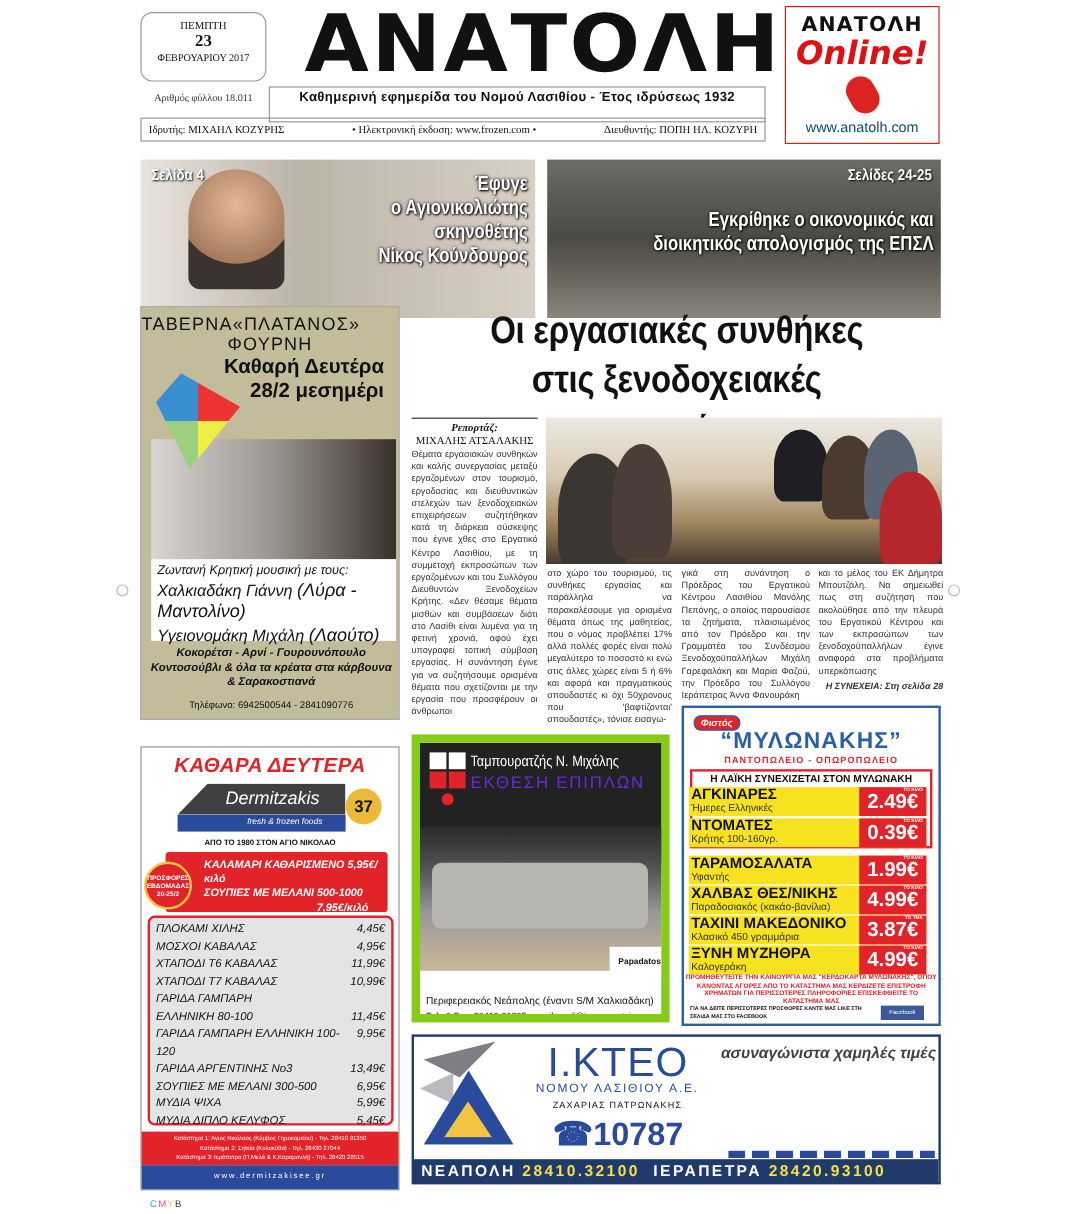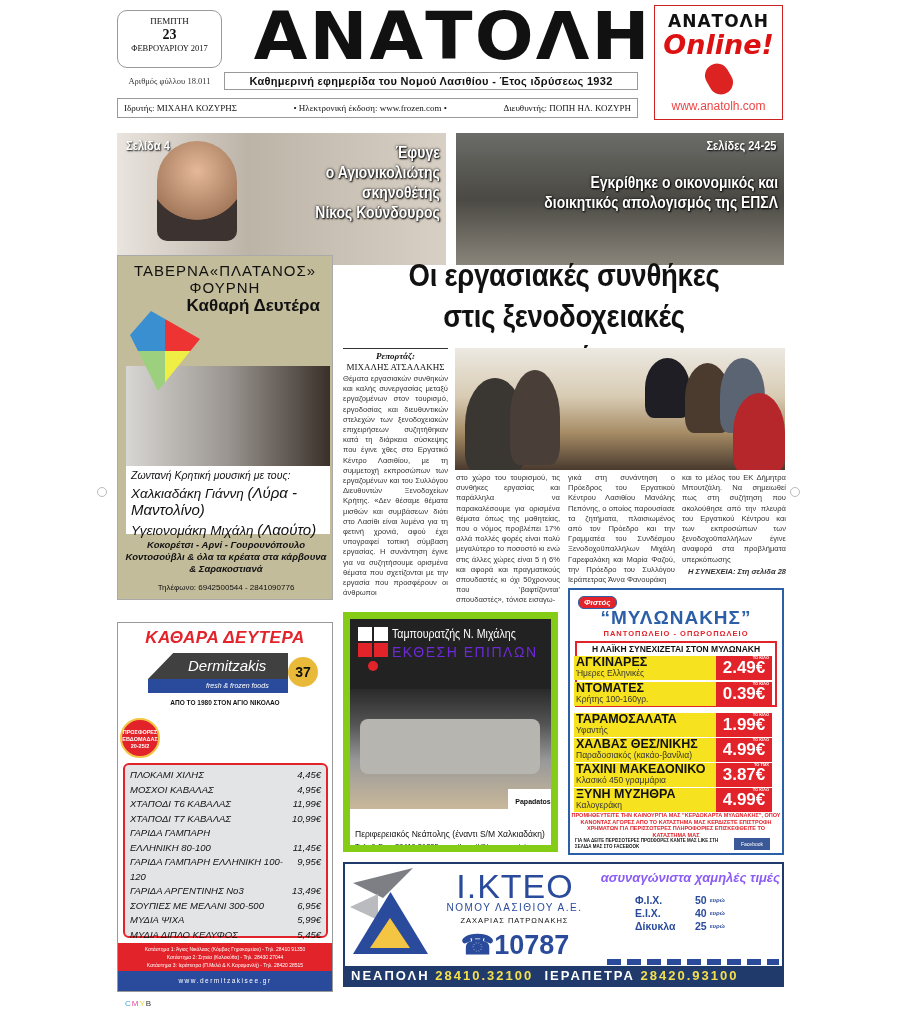--- a/index.html
+++ b/index.html
@@ -4,35 +4,35 @@
 <style>
 *{box-sizing:border-box;margin:0;padding:0}
 body{width:900px;height:1012px;background:#fff;position:relative;overflow:hidden;font-family:"Liberation Sans",sans-serif;color:#111}
 .abs{position:absolute}
 .datebox{left:117px;top:10px;width:105px;height:58px;border:1px solid #999;border-radius:10px;text-align:center;font-family:"Liberation Serif",serif;background:#fff}
 .datebox .d1{font-size:9px;margin-top:5px}
 .datebox .d2{font-size:14px;font-weight:bold;line-height:17px}
 .datebox .d3{font-size:8.5px}
 .sheet{left:117px;top:73px;width:105px;height:16px;font-family:"Liberation Serif",serif;font-size:8.5px;text-align:center;line-height:16px;color:#333}
 .mast{left:262px;top:0;width:330px;height:70px;font-family:"DejaVu Sans",sans-serif;font-weight:bold;font-size:66px;letter-spacing:2px;text-align:center;line-height:74px;transform:scaleX(1.05)}
-.tagline{left:224px;top:72px;width:414px;height:18px;border:1px solid #999;font-size:11px;font-weight:bold;line-height:16px;text-align:center;letter-spacing:.3px}
+.tagline{left:224px;top:72px;width:414px;height:30px;border:1px solid #999;font-size:11px;font-weight:bold;line-height:16px;text-align:center;letter-spacing:.3px}
 .infobar{left:117px;top:98px;width:521px;height:20px;border:1px solid #999;font-family:"Liberation Serif",serif;font-size:9px;line-height:18px;display:flex;justify-content:space-between;padding:0 6px}
 .online{left:654px;top:5px;width:129px;height:115px;border:1px solid #c22;background:#fff;text-align:center}
 .online .t1{font-family:"DejaVu Sans",sans-serif;font-weight:bold;font-size:17px;margin-top:5px;letter-spacing:1px}
 .online .t2{font-family:"DejaVu Sans",sans-serif;font-weight:bold;font-size:27px;color:#d11;line-height:28px;font-style:italic}
 .online .mouse{width:24px;height:32px;margin:4px auto 2px;border-radius:12px;background:#d22;transform:rotate(-30deg)}
-.online .t3{font-size:12px;color:#ef4444;margin-top:4px}
+.online .t3{font-size:12px;color:#0c4a6e;margin-top:4px}
 .banner{top:133px;height:132px;overflow:hidden;background:linear-gradient(90deg,#e9e4de,#bdb4a8 40%,#d8d0c4)}
 .b1{left:117px;width:329px}
 .b2{left:456px;width:328px;background:linear-gradient(180deg,#6b6c68,#4a4943 50%,#8a857b)}
 .bpage{position:absolute;left:9px;top:5px;color:#fff;font-weight:bold;font-size:13px;text-shadow:1px 1px 2px #000;transform:scaleX(.85);transform-origin:left}
 .btitle{position:absolute;right:6px;color:#fff;font-weight:bold;font-size:17px;line-height:20px;text-align:right;text-shadow:1px 1px 2px #000,0 0 3px #000;transform:scaleX(.82);transform-origin:right}
 .face{position:absolute;left:40px;top:8px;width:80px;height:100px;border-radius:40px 40px 10px 10px;background:radial-gradient(circle at 50% 30%,#e4b898,#a57a5c 60%,#3c3330 61%)}
 .taverna{left:117px;top:255px;width:216px;height:345px;background:#c3bc9b;border:1px solid #aaa}
-.taverna .h1{font-size:15px;text-align:center;margin-top:6px;letter-spacing:1px}
+.taverna .h1{font-size:15px;text-align:left;margin-top:6px;letter-spacing:1px}
 .taverna .h2{font-size:15px;text-align:center;letter-spacing:1px}
 .taverna .h3{font-size:17px;font-weight:bold;text-align:right;padding-right:12px;line-height:20px}
 .taverna .photo{position:absolute;left:8px;top:110px;width:204px;height:100px;background:linear-gradient(90deg,#d8d6d3,#9a9590 50%,#3a3029)}
 .kite{position:absolute;left:12px;top:55px;width:70px;height:80px;background:conic-gradient(#e33 0 90deg,#ee4 90deg 180deg,#9cd07e 180deg 270deg,#3a8fd0 270deg);clip-path:polygon(30% 0,100% 35%,40% 100%,0 30%)}
 .taverna .live{position:absolute;left:8px;top:210px;width:204px;height:68px;background:#fff;padding:3px 5px}
 .live .l1{font-size:10.5px;font-style:italic}
 .live .l2{font-size:13.5px;font-style:italic;margin-top:3px}
 .live .l2 small{font-size:15px}
 .taverna .menu{position:absolute;left:0;top:283px;width:216px;text-align:center;font-size:9.5px;font-weight:bold;font-style:italic;line-height:12px}
 .taverna .tel{position:absolute;left:0;top:327px;width:216px;text-align:center;font-size:8px}
@@ -86,21 +86,21 @@
 .mylo .fbbtn{position:absolute;left:164px;top:248px;width:36px;height:12px;background:#3b5998;color:#fff;font-size:5px;text-align:center;line-height:12px}
 .kteo{left:343px;top:862px;width:441px;height:125px;border:2px solid #1f3a6b;background:#fff}
 .kteo .tri{position:absolute;left:8px;top:28px;width:75px;height:62px;background:#2a4b9b;clip-path:polygon(50% 0,100% 100%,0 100%)}
 .kteo .tri2{position:absolute;left:25px;top:54px;width:40px;height:30px;background:#f4c542;clip-path:polygon(50% 0,100% 100%,0 100%)}
 .kteo .g1{position:absolute;left:8px;top:4px;width:60px;height:30px;background:#7d7f84;clip-path:polygon(0 50%,100% 0,50% 100%)}
 .kteo .g2{position:absolute;left:5px;top:30px;width:28px;height:26px;background:#b9bbbf;clip-path:polygon(0 50%,100% 0,100% 100%)}
 .kteo .k1{position:absolute;left:95px;top:4px;width:150px;text-align:center;color:#2a4b9b;font-size:34px;font-weight:normal;letter-spacing:1px;line-height:36px}
 .kteo .k2{position:absolute;left:72px;top:38px;width:195px;text-align:center;color:#2a4b9b;font-size:10px;letter-spacing:1.5px}
 .kteo .k3{position:absolute;left:72px;top:52px;width:195px;text-align:center;font-size:7.5px;letter-spacing:1px}
 .kteo .k4{position:absolute;left:95px;top:66px;width:150px;text-align:center;color:#2a4b9b;font-size:27px;font-weight:bold;line-height:30px}
-.kteo .slog{position:absolute;left:245px;top:6px;width:190px;text-align:right;color:#8b5cf6;font-weight:bold;font-style:italic;font-size:13px}
+.kteo .slog{position:absolute;left:245px;top:6px;width:190px;text-align:right;color:#404040;font-weight:bold;font-style:italic;font-size:13px}
 .kteo .prices{position:absolute;left:290px;top:30px;width:140px}
 .kteo .pr{display:flex;font-size:10.5px;font-weight:bold;color:#2a4b9b;line-height:13px}
 .kteo .pr span:first-child{width:60px}
 .kteo .pr small{font-size:6px;margin-left:3px}
 .kteo .cars{position:absolute;left:262px;top:95px;width:172px;height:6px;background:repeating-linear-gradient(90deg,#2a4b9b 0 14px,#fff 14px 20px)}
 .kteo .bottom{position:absolute;left:0;bottom:0;width:437px;height:19px;background:#1f3a6b;color:#fff;font-size:13px;font-weight:bold;letter-spacing:2px;line-height:19px;padding-left:6px;white-space:nowrap}
 .kteo .bottom b{color:#f4e04d}
 .cmyb{left:125px;top:999px;font-size:8px;letter-spacing:1px}
 .reg{width:10px;height:10px;border:1px solid #bbb;border-radius:50%}
 </style>
@@ -145,20 +145,21 @@
     <div>διοικητικός απολογισμός της ΕΠΣΛ</div>
   </div>
 </div>
 
 <div class="abs taverna">
   <div class="h1">ΤΑΒΕΡΝΑ«ΠΛΑΤΑΝΟΣ»</div>
   <div class="h2">ΦΟΥΡΝΗ</div>
   <div class="photo"></div>
   <div class="kite"></div>
   <div class="h3" style="position:relative">Καθαρή Δευτέρα</div>
+  <div class="h3" style="position:relative">28/2 μεσημέρι</div>
   <div class="live">
     <div class="l1">Ζωντανή Κρητική μουσική με τους:</div>
     <div class="l2"><span>Χαλκιαδάκη Γιάννη</span> <small>(Λύρα - Μαντολίνο)</small></div>
     <div class="l2"><span>Υγειονομάκη Μιχάλη</span> <small>(Λαούτο)</small></div>
   </div>
   <div class="menu">
     <div>Κοκορέτσι - Αρνί - Γουρουνόπουλο</div>
     <div>Κοντοσούβλι &amp; όλα τα κρέατα στα κάρβουνα</div>
     <div>&amp; Σαρακοστιανά</div>
   </div>
@@ -190,20 +191,25 @@
 </div>
 
 <div class="abs derm">
   <div class="t">ΚΑΘΑΡΑ ΔΕΥΤΕΡΑ</div>
   <div class="logo">
     <div class="r">Dermitzakis</div>
     <div class="b">fresh &amp; frozen foods</div>
   </div>
   <div class="badge">37</div>
   <div class="since">ΑΠΟ ΤΟ 1980 ΣΤΟΝ ΑΓΙΟ ΝΙΚΟΛΑΟ</div>
+  <div class="offer">
+    <div>ΚΑΛΑΜΑΡΙ ΚΑΘΑΡΙΣΜΕΝΟ 5,95€/κιλό</div>
+    <div>ΣΟΥΠΙΕΣ ΜΕ ΜΕΛΑΝΙ 500-1000</div>
+    <div style="text-align:right;padding-right:10px">7,95€/κιλό</div>
+  </div>
   <div class="seal">ΠΡΟΣΦΟΡΕΣ ΕΒΔΟΜΑΔΑΣ 20-25/2</div>
   <div class="list">
     <div class="row">
         <span>ΠΛΟΚΑΜΙ ΧΙΛΗΣ</span>
         <span>4,45€</span>
       </div>
     <div class="row">
         <span>ΜΟΣΧΟΙ ΚΑΒΑΛΑΣ</span>
         <span>4,95€</span>
       </div>
@@ -308,37 +314,20 @@
 <div class="abs kteo">
   <div class="g1"></div>
   <div class="g2"></div>
   <div class="tri"></div>
   <div class="tri2"></div>
   <div class="k1">Ι.ΚΤΕΟ</div>
   <div class="k2">ΝΟΜΟΥ ΛΑΣΙΘΙΟΥ Α.Ε.</div>
   <div class="k3">ΖΑΧΑΡΙΑΣ ΠΑΤΡΩΝΑΚΗΣ</div>
   <div class="k4">☎10787</div>
   <div class="slog">ασυναγώνιστα χαμηλές τιμές</div>
-  <div class="prices">
-    <div class="pr">
-        <span>Φ.Ι.Χ.</span>
-        <span>50</span>
-        <small>ευρώ</small>
-      </div>
-    <div class="pr">
-        <span>Ε.Ι.Χ.</span>
-        <span>40</span>
-        <small>ευρώ</small>
-      </div>
-    <div class="pr">
-        <span>Δίκυκλα</span>
-        <span>25</span>
-        <small>ευρώ</small>
-      </div>
-  </div>
   <div class="cars"></div>
   <div class="bottom">
     <span>ΝΕΑΠΟΛΗ</span> <b>28410.32100</b> &nbsp;<span>ΙΕΡΑΠΕΤΡΑ</span> <b>28420.93100</b>
   </div>
 </div>
 
 <div class="abs reg" style="left:97px;top:487px"></div>
 <div class="abs reg" style="left:790px;top:487px"></div>
 <div class="abs cmyb">
   <span style="color:#3aa7d8">C</span><span style="color:#e04c9a">M</span><span style="color:#e8d23a">Y</span><span style="color:#333">B</span>

